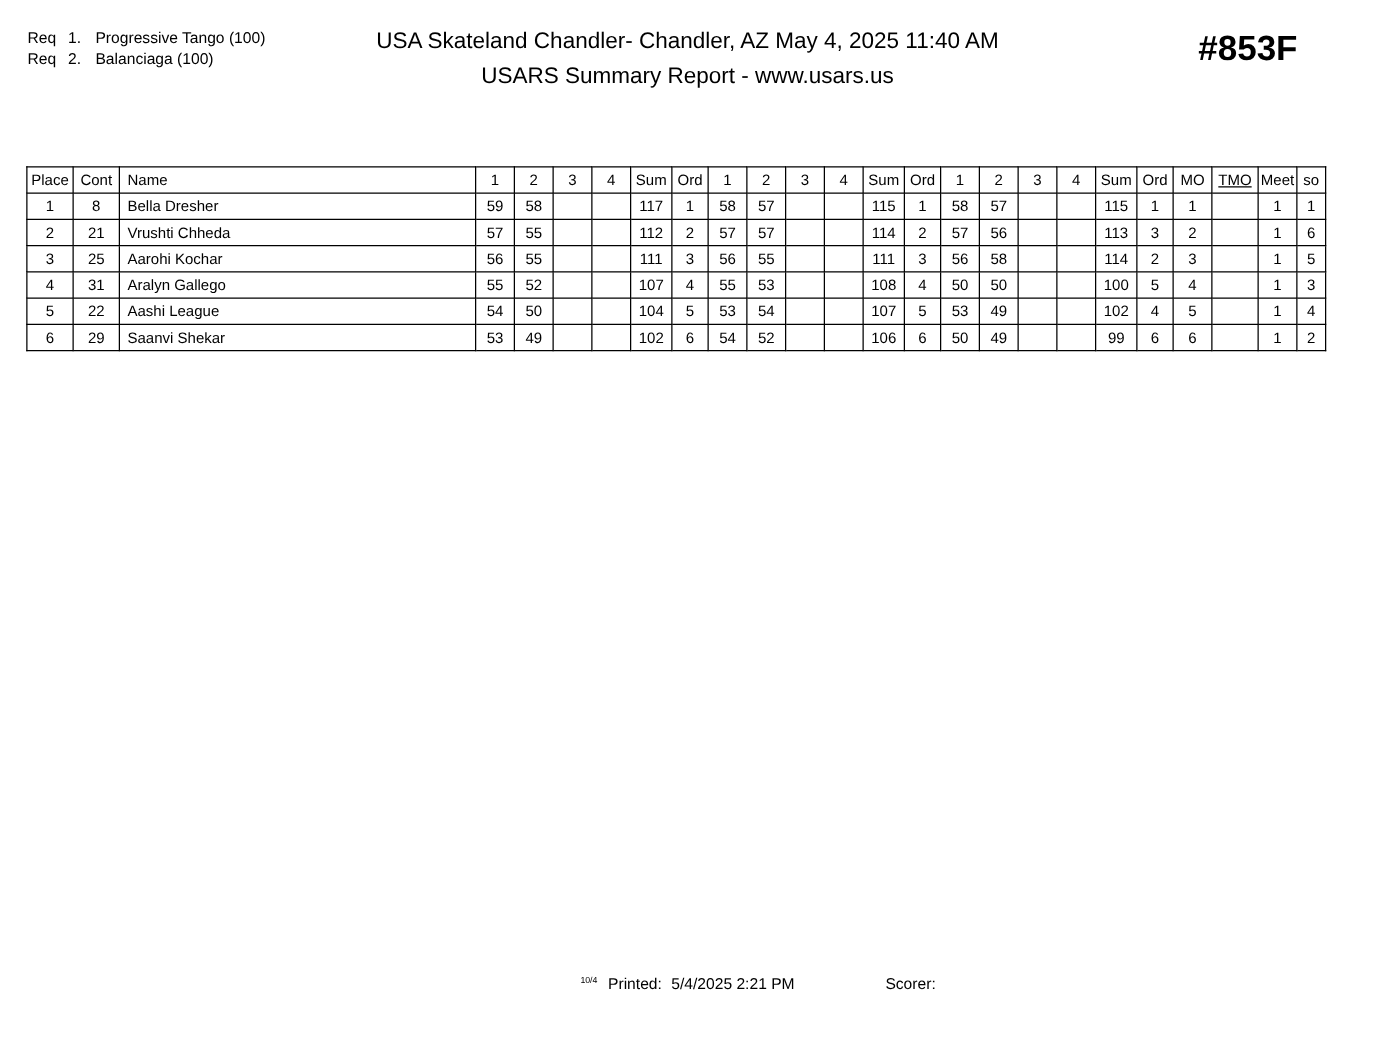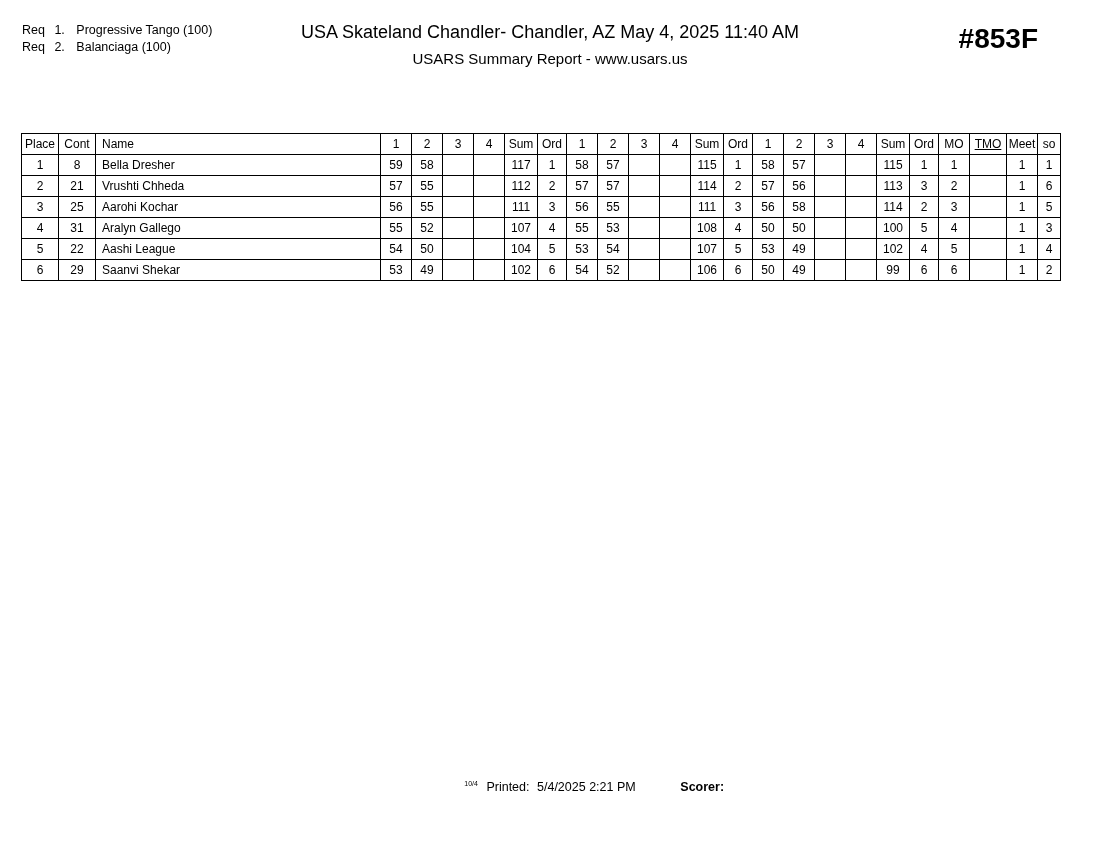--- a/index.html
+++ b/index.html
@@ -47,21 +47,21 @@
   .venue-line {
     font-size: 18px;
     margin-top: 4px;
   }
   .event-title {
     font-size: 19px;
     font-weight: bold;
     margin-top: 9px;
   }
   .report-line {
-    font-size: 15px;
+    font-size: 18px;
     margin-top: 7px;
   }
 
   
   .event-number {
     position: absolute;
     right: 62px;
     top: 23px;
     font-size: 28px;
     font-weight: bold;
@@ -126,24 +126,23 @@
     position: relative;
   }
   .tiny-code {
     font-size: 7px;
     vertical-align: super;
     margin-right: 5px;
   }
   .printed-label { margin-right: 4px; }
   .scorer {
     position: absolute;
-    left: 216px;
+    left: 244px;
     top: 0;
     white-space: nowrap;
-    font-weight: bold;
   }
 </style>
 </head>
 <body>
 
 <div class="reqs">
   <div class="req-line">
     <span class="req-label">Req</span>
     <span class="req-num">1.</span>
     <span class="req-name">Progressive Tango (100)</span>

